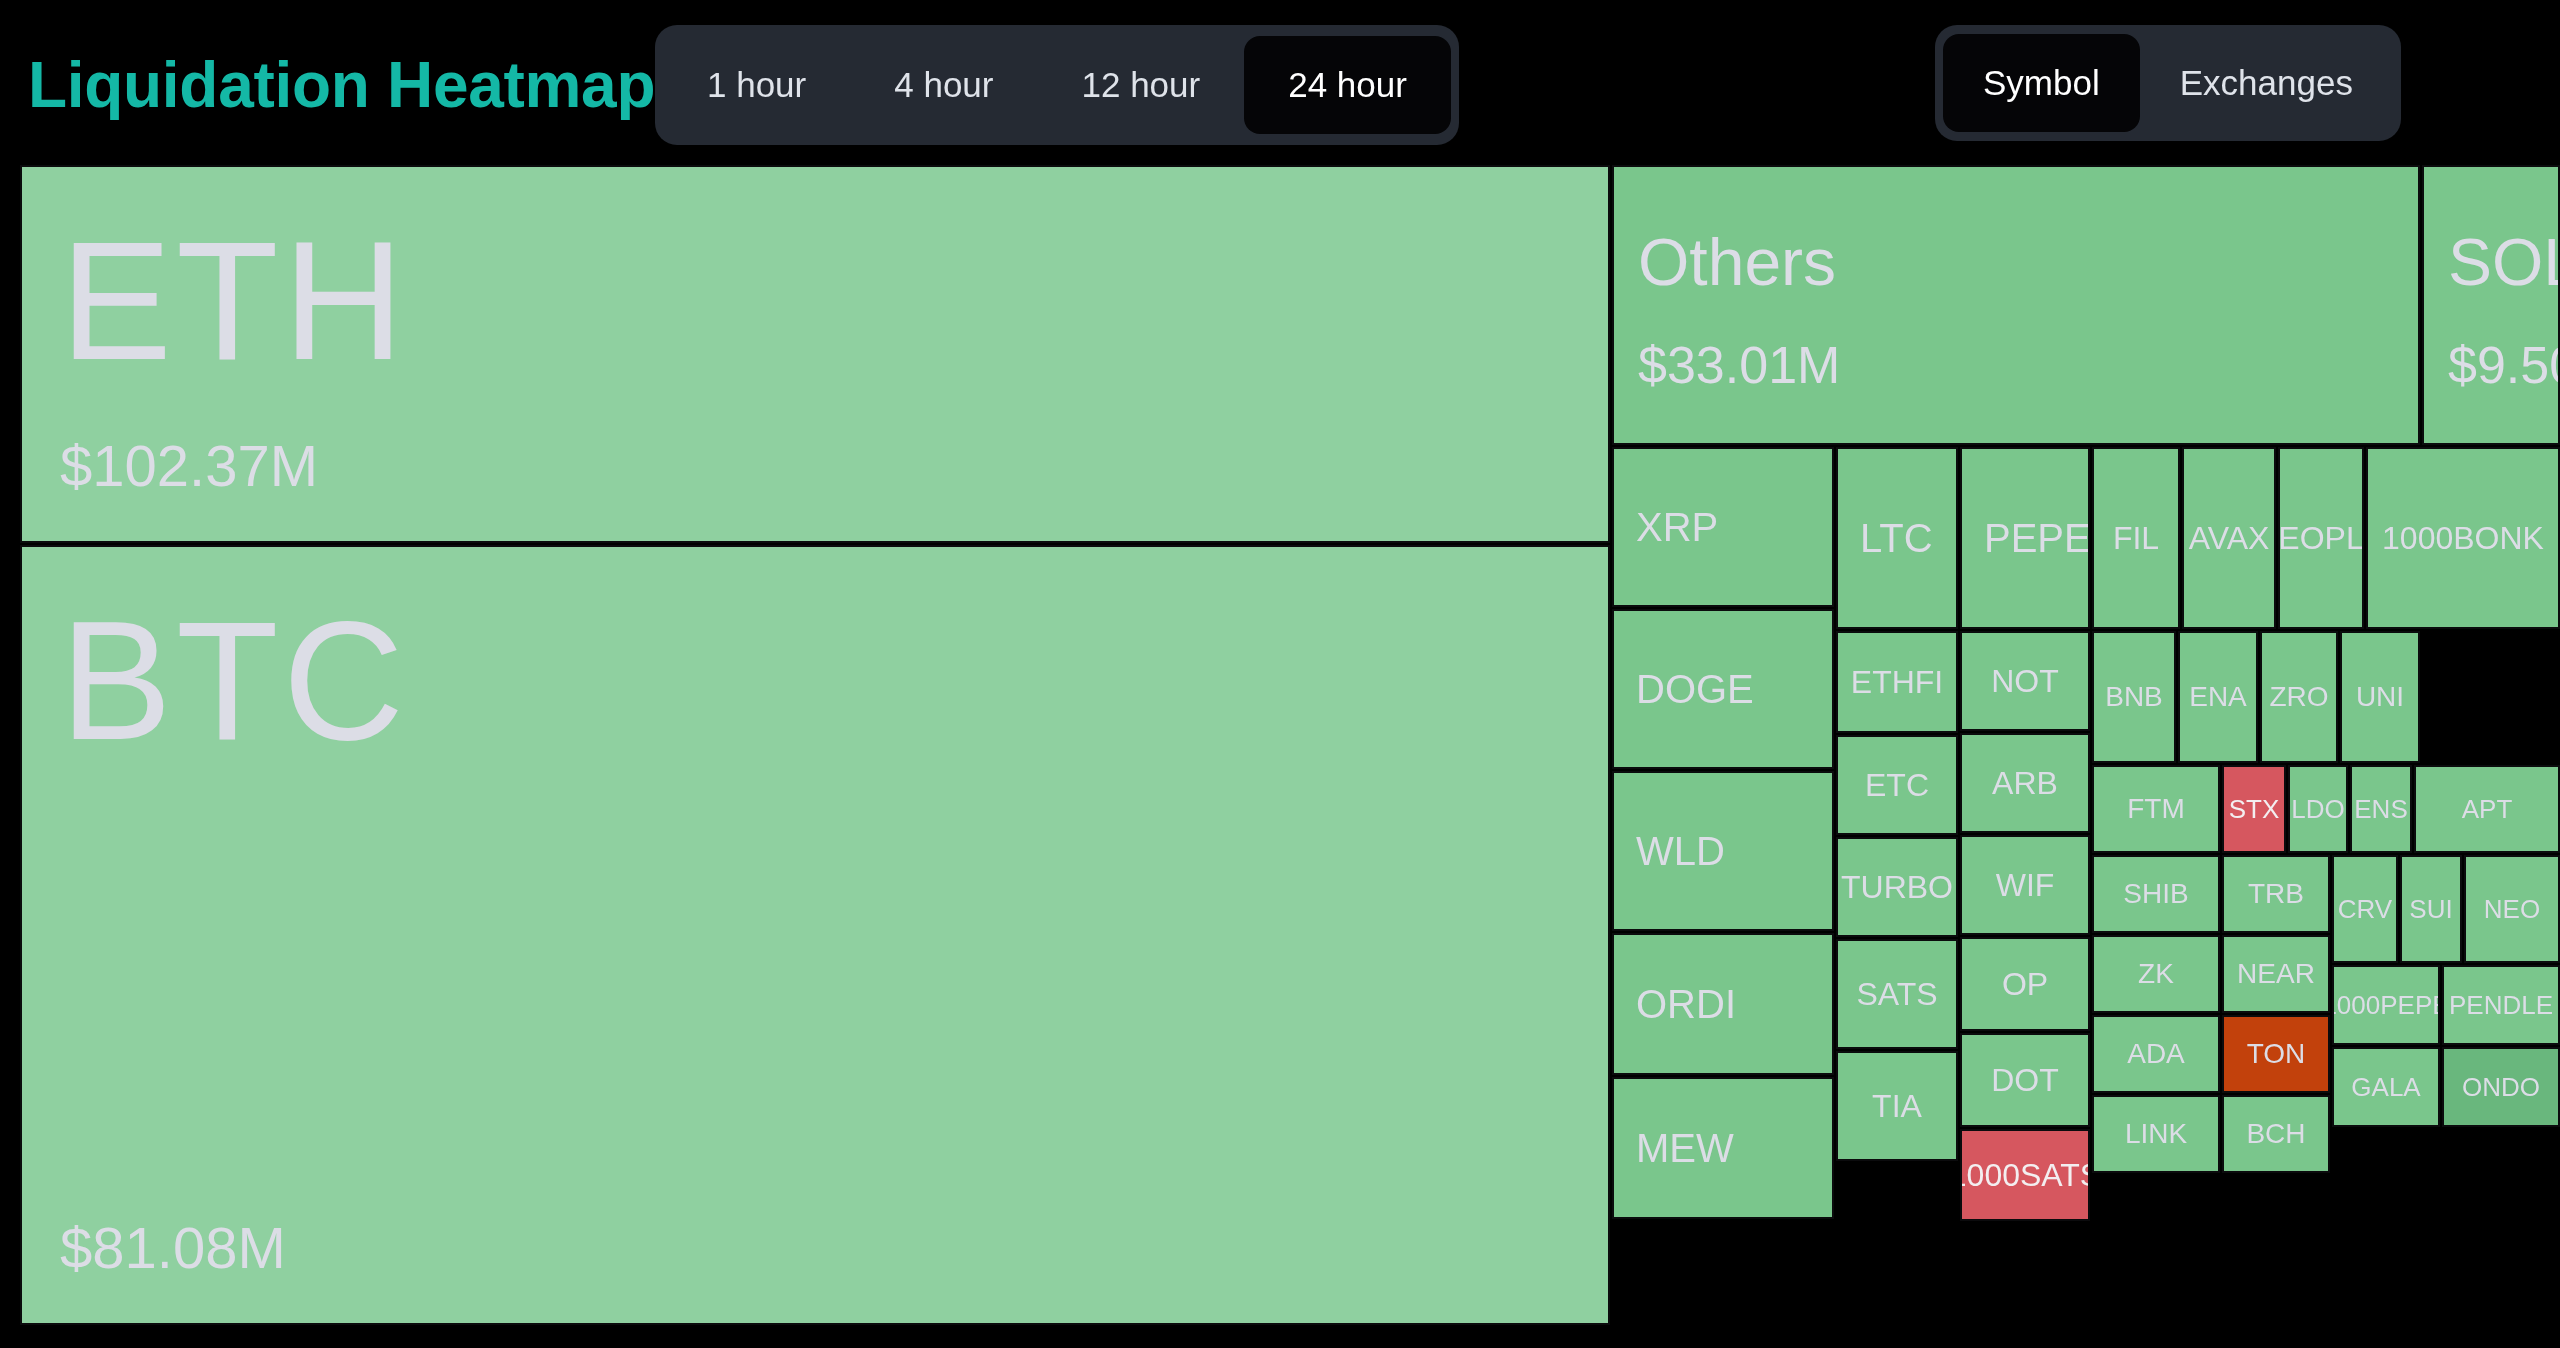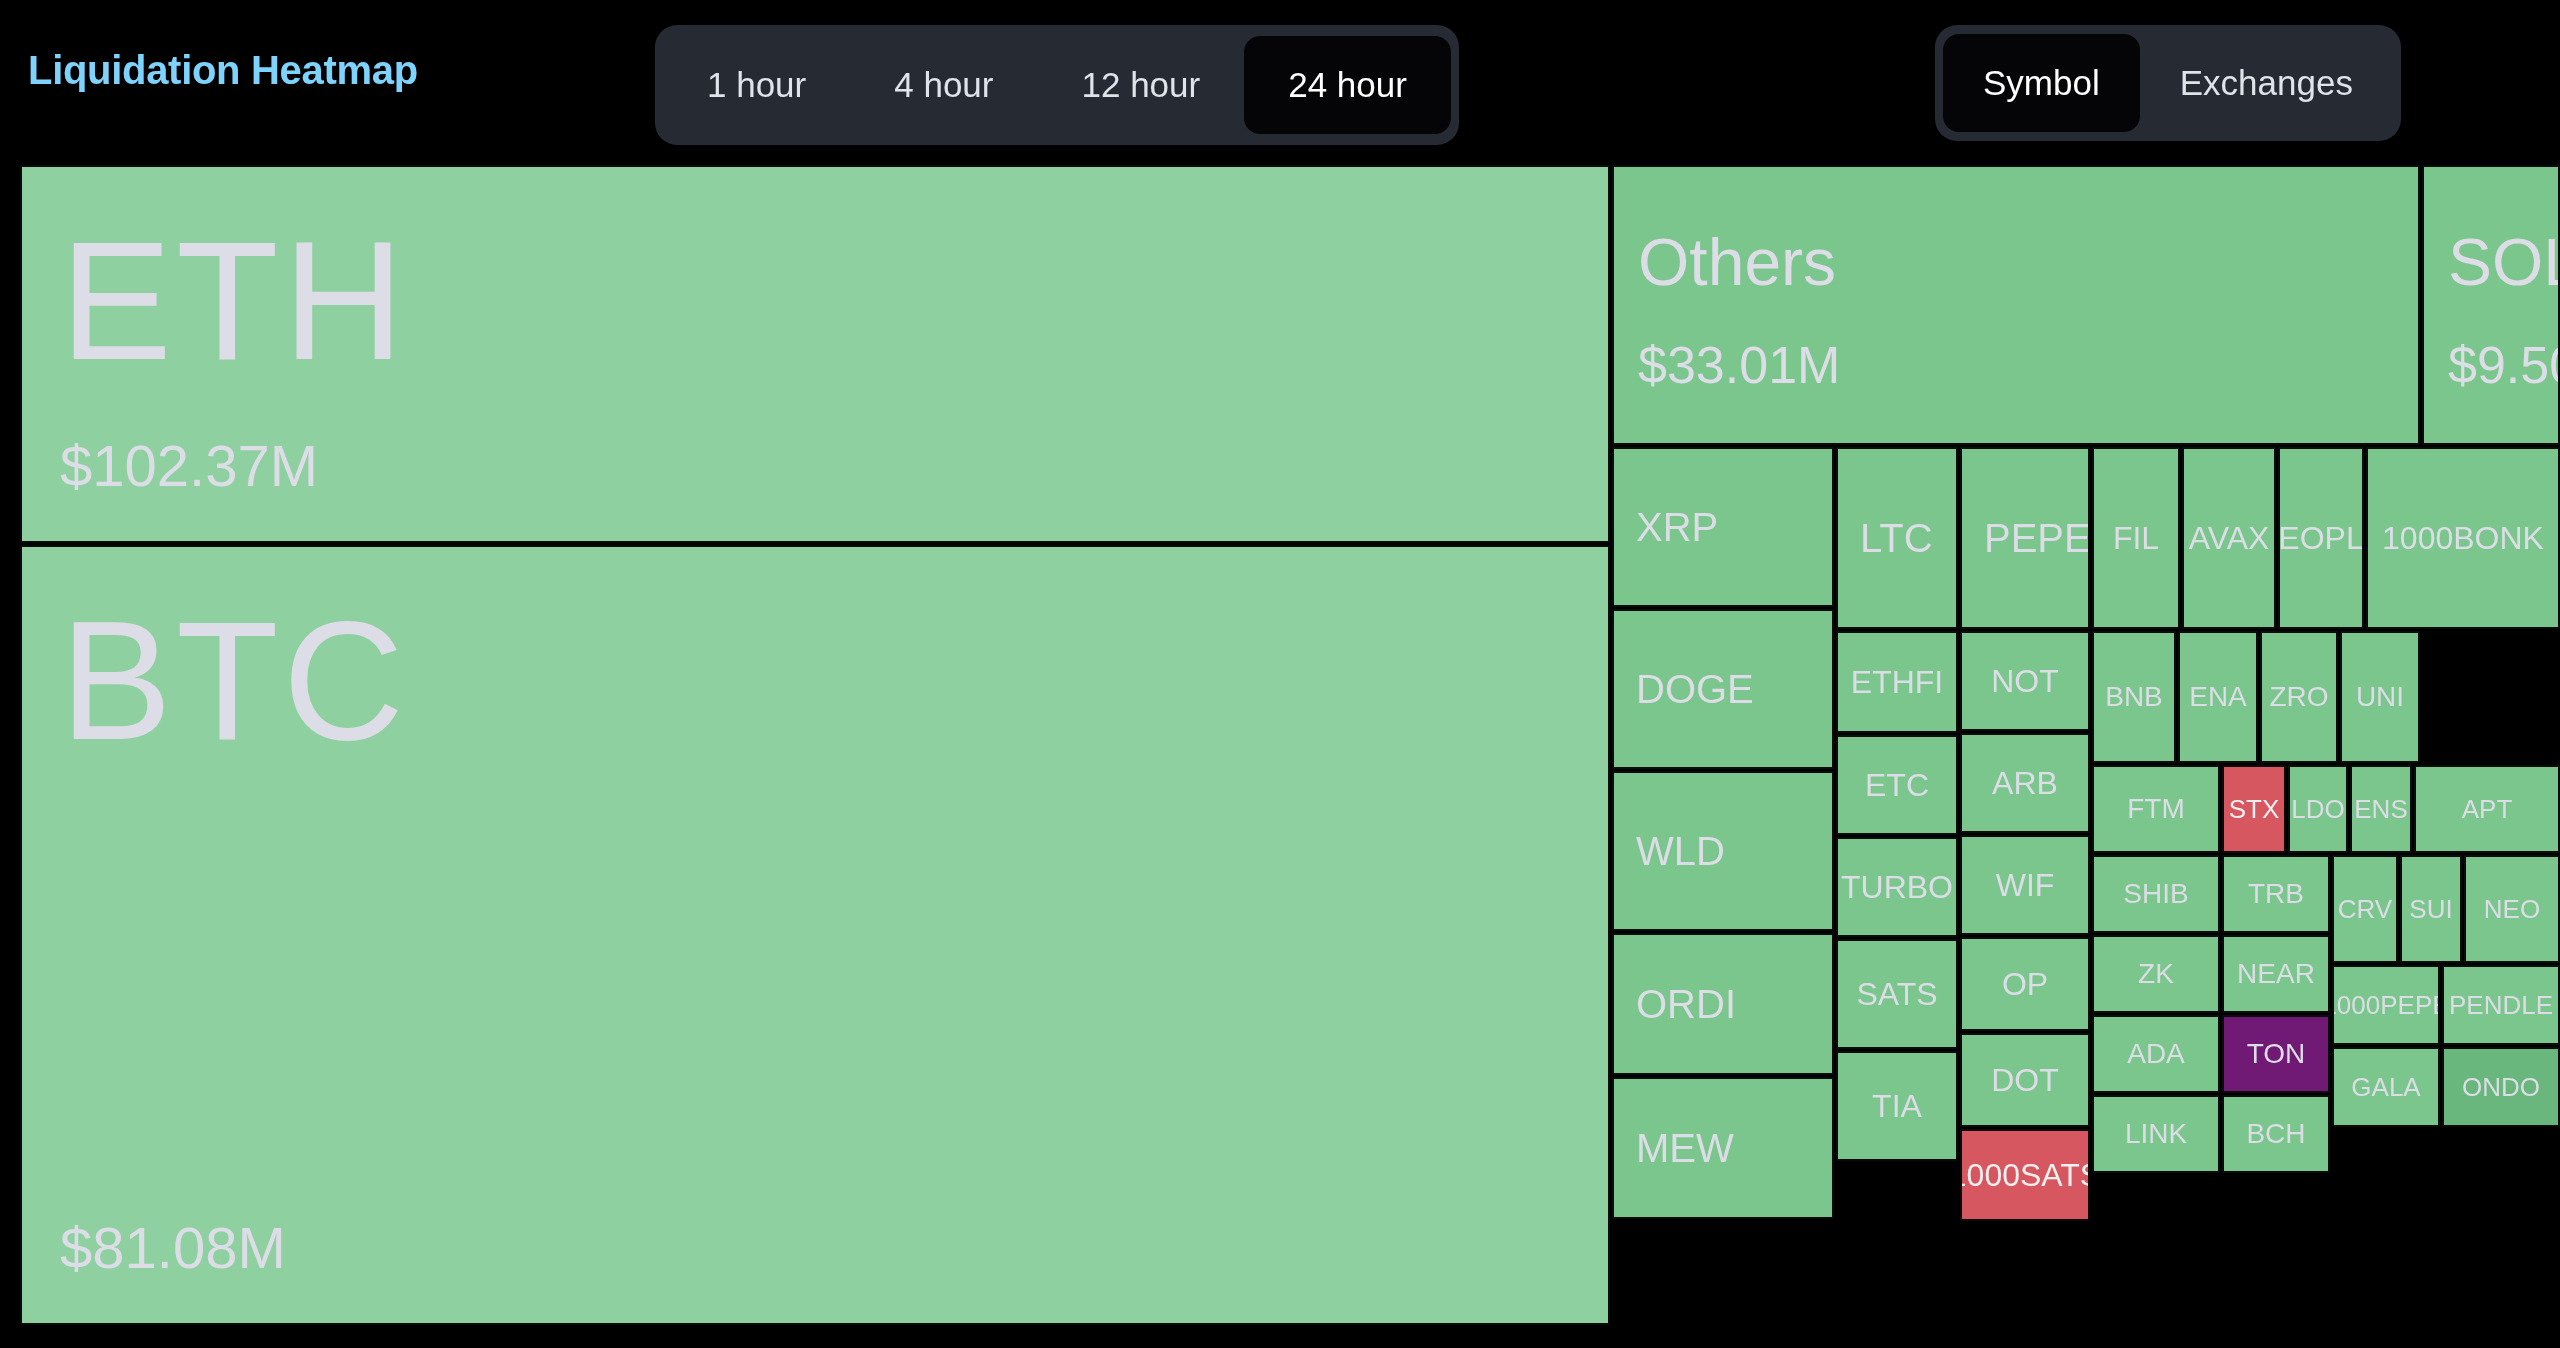--- a/index.html
+++ b/index.html
@@ -30,23 +30,23 @@
     top: 0;
     width: 2560px;
     height: 165px;
     background: #000000;
   }
 
   #page-title {
     position: absolute;
     left: 28px;
     top: 48px;
-    font-size: 40px;
+    font-size: 64px;
     font-weight: bold;
-    color: #7dd3fc;
+    color: #14b8a6;
     letter-spacing: -0.3px;
     white-space: nowrap;
   }
 
   
   #timeframe-group {
     position: absolute;
     left: 655px;
     top: 25px;
     height: 120px;
@@ -347,21 +347,21 @@
       </div>
       <div class="tile tiny" style="left: 2092px; top: 930px; width: 128px; height: 78px; background: rgb(122, 198, 140);">
         <span class="tile-symbol">LINK</span>
       </div>
       <div class="tile tiny" style="left: 2222px; top: 690px; width: 108px; height: 78px; background: rgb(122, 198, 140);">
         <span class="tile-symbol">TRB</span>
       </div>
       <div class="tile tiny" style="left: 2222px; top: 770px; width: 108px; height: 78px; background: rgb(122, 198, 140);">
         <span class="tile-symbol">NEAR</span>
       </div>
-      <div class="tile tiny" style="left: 2222px; top: 850px; width: 108px; height: 78px; background: #701a75;">
+      <div class="tile tiny" style="left: 2222px; top: 850px; width: 108px; height: 78px; background: #c2410c;">
         <span class="tile-symbol">TON</span>
       </div>
       <div class="tile tiny" style="left: 2222px; top: 930px; width: 108px; height: 78px; background: rgb(122, 198, 140);">
         <span class="tile-symbol">BCH</span>
       </div>
       <div class="tile micro" style="left: 2332px; top: 690px; width: 66px; height: 108px; background: rgb(122, 198, 140);">
         <span class="tile-symbol">CRV</span>
       </div>
       <div class="tile micro" style="left: 2400px; top: 690px; width: 62px; height: 108px; background: rgb(122, 198, 140);">
         <span class="tile-symbol">SUI</span>

